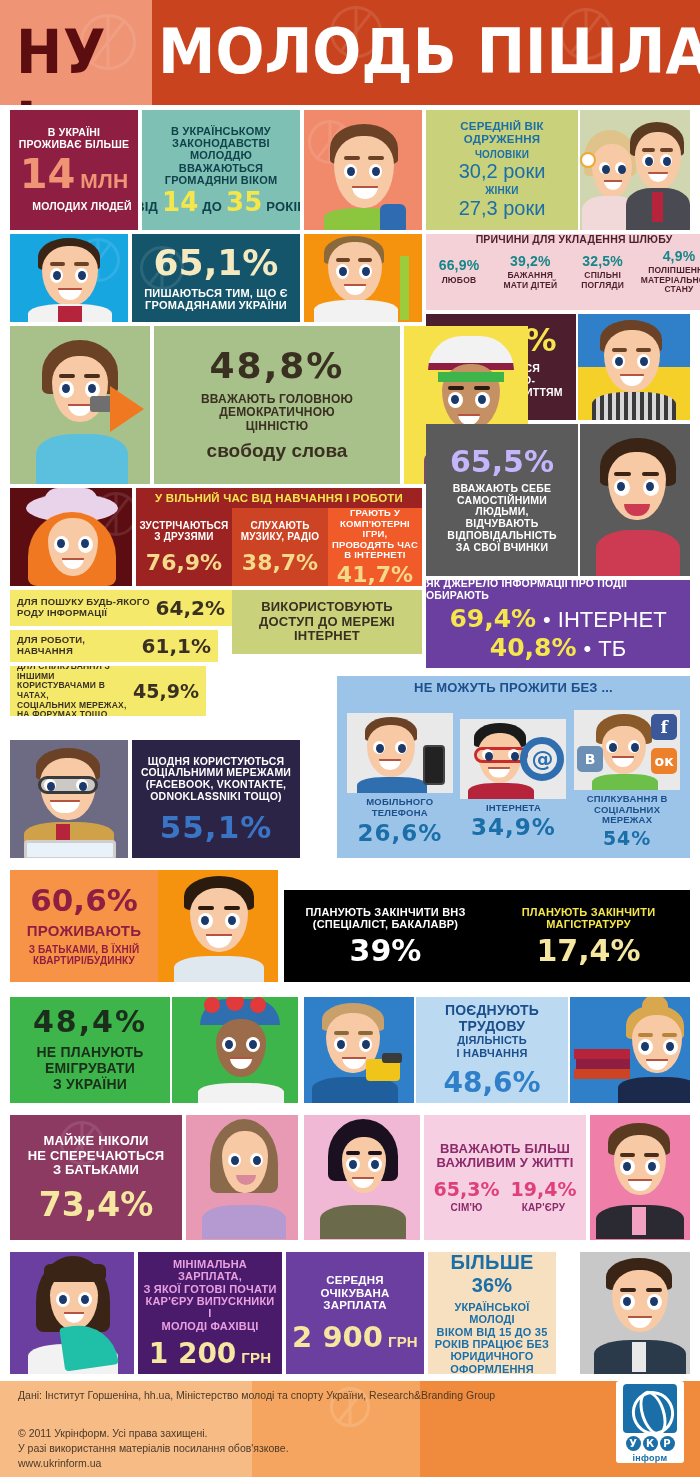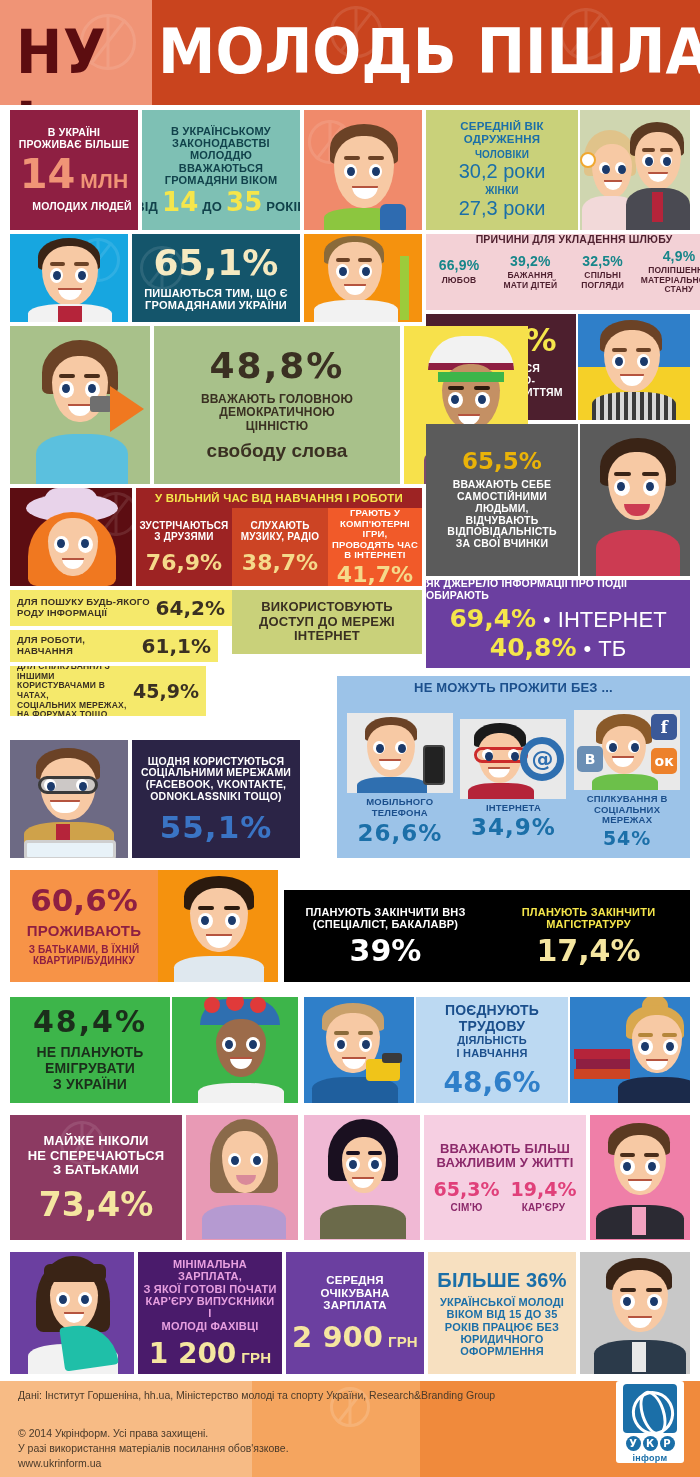--- a/index.html
+++ b/index.html
@@ -296,21 +296,21 @@
       <div class="eye" style="left:26px; top:56px; width:15px; height:16px;"></div>
       <div class="eye" style="left:53px; top:56px; width:15px; height:16px;"></div>
       <div class="mouth" style="left:36px; top:78px; width:22px; height:11px;"></div>
       <div class="body-sh" style="left:2px; top:108px; width:96px; height:40px; background:#7b4a6e;"></div>
       <div style="position:absolute; left:6px; top:100px; width:24px; height:24px; border-radius:50%; background:#222;"></div>
       <div style="position:absolute; left:68px; top:100px; width:24px; height:24px; border-radius:50%; background:#222;"></div>
     </div>
   </div>
 
   <div class="blk ctr" style="left:426px; top:424px; width:152px; height:152px; background:#5b5b5b; padding:6px;">
-    <div class="num" style="color:#eab308; font-size:23px;">65,5%</div>
+    <div class="num" style="color:#c4b5fd; font-size:30px;">65,5%</div>
     <div class="cond" style="color:#fff; font-size:10.5px; margin-top:6px;">ВВАЖАЮТЬ СЕБЕ</div>
     <div class="cond" style="color:#fff; font-size:10.5px;">САМОСТІЙНИМИ ЛЮДЬМИ,</div>
     <div class="cond" style="color:#fff; font-size:10.5px;">ВІДЧУВАЮТЬ</div>
     <div class="cond" style="color:#fff; font-size:10.5px;">ВІДПОВІДАЛЬНІСТЬ</div>
     <div class="cond" style="color:#fff; font-size:10.5px;">ЗА СВОЇ ВЧИНКИ</div>
   </div>
 
   <div class="blk" style="left:580px; top:424px; width:110px; height:152px; background:#5b5b5b;">
     <div class="face" style="left:8px; top:14px; width:100px; height:138px;">
       <div class="hair" style="left:12px; top:0; width:76px; height:48px; background:#3a2416;"></div>
@@ -659,21 +659,21 @@
 
   <div class="blk ctr" style="left:286px; top:1252px; width:138px; height:122px; background:#6b3fa0; padding:5px;">
     <div class="cond" style="color:#fff; font-size:11.5px;">СЕРЕДНЯ ОЧІКУВАНА</div>
     <div class="cond" style="color:#fff; font-size:11.5px;">ЗАРПЛАТА</div>
     <div style="display:flex; align-items:baseline; gap:5px; margin-top:11px;">
       <span class="num" style="color:#f5e6a0; font-size:29px;">2 900</span>
       <span class="cond" style="color:#f5e6a0; font-size:15px;">грн</span>
     </div>
   </div>
 
-  <div class="blk ctr" style="left:428px; top:1252px; width:148px; height:122px; background:#f7e0c0; padding:5px;">
+  <div class="blk ctr" style="left:428px; top:1252px; width:128px; height:122px; background:#f7e0c0; padding:5px;">
     <div class="cond" style="color:#1b6fa8; font-size:20px;">БІЛЬШЕ 36%</div>
     <div class="cond" style="color:#1b6fa8; font-size:11px; margin-top:5px;">УКРАЇНСЬКОЇ МОЛОДІ</div>
     <div class="cond" style="color:#1b6fa8; font-size:11px;">ВІКОМ ВІД 15 ДО 35</div>
     <div class="cond" style="color:#1b6fa8; font-size:11px;">РОКІВ ПРАЦЮЄ БЕЗ</div>
     <div class="cond" style="color:#1b6fa8; font-size:11px;">ЮРИДИЧНОГО</div>
     <div class="cond" style="color:#1b6fa8; font-size:11px;">ОФОРМЛЕННЯ</div>
   </div>
 
   <div class="blk" style="left:580px; top:1252px; width:110px; height:122px; background:#c8c8c8;">
     <div class="face" style="left:14px; top:6px; width:92px; height:116px;">
@@ -685,21 +685,21 @@
       <div class="eye" style="left:53px; top:36px; width:15px; height:16px;"></div>
       <div class="mouth" style="left:34px; top:58px; width:24px; height:12px;"></div>
       <div class="body-sh" style="left:0; top:82px; width:92px; height:34px; background:#2b3a4a;"></div>
       <div style="position:absolute; left:38px; top:84px; width:14px; height:30px; background:#e8e8e8;"></div>
     </div>
   </div>
 
   <div class="blk" style="left:0; top:1381px; width:700px; height:96px; background:linear-gradient(90deg,#f7bb85 0 36%,#f5a55f 36% 60%,#f08a3c 60% 100%);">
     <div class="wmglobe" style="left:330px; top:6px; width:40px; height:40px; opacity:.14;"></div>
     <div style="position:absolute; left:18px; top:8px; color:#4a3a2a; font-size:10.5px; font-family:'Liberation Sans',sans-serif;">Дані: Інститут Горшеніна, hh.ua, Міністерство молоді та спорту України, Research&amp;Branding Group</div>
-    <div style="position:absolute; left:18px; top:46px; color:#4a3a2a; font-size:10.5px; font-family:'Liberation Sans',sans-serif;">© 2014 Укрінформ. Усі права захищені.</div>
+    <div style="position:absolute; left:18px; top:46px; color:#4a3a2a; font-size:10.5px; font-family:'Liberation Sans',sans-serif;">© 2011 Укрінформ. Усі права захищені.</div>
     <div style="position:absolute; left:18px; top:61px; color:#4a3a2a; font-size:10.5px; font-family:'Liberation Sans',sans-serif;">У разі використання матеріалів посилання обов'язкове.</div>
     <a href="#" style="position:absolute; left:18px; top:76px; color:#4a3a2a; font-size:10.5px; font-family:'Liberation Sans',sans-serif; text-decoration:none;">www.ukrinform.ua</a>
 
     <div class="footer-logo">
       <div class="fl-globe"></div>
       <div class="fl-letters">
         <span>У</span>
         <span>К</span>
         <span>Р</span>
       </div>

